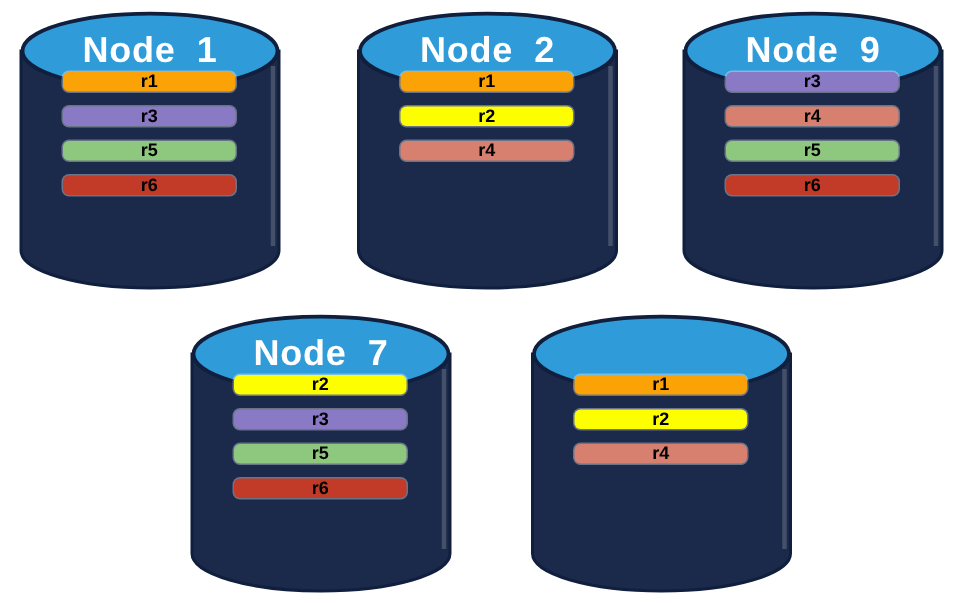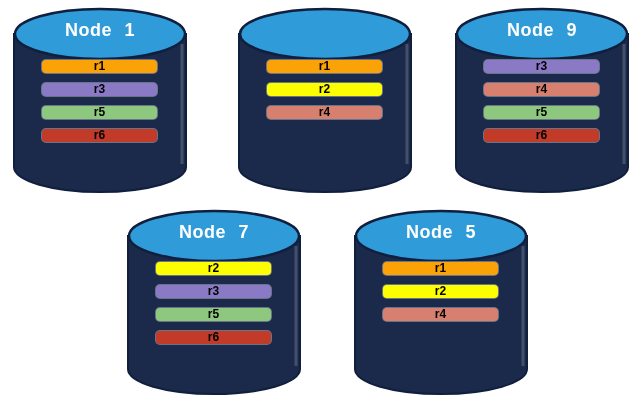--- a/index.html
+++ b/index.html
@@ -16,24 +16,24 @@
   .node-3{left:454px;top:4px;}
   .node-4{left:126px;top:206px;}
   .node-5{left:353px;top:206px;}
   .cyl{position:absolute;left:0;top:0;width:176px;height:190px;}
   .cyl .body{fill:var(--cyl-body,#1b2a4a);stroke:var(--cyl-outline,#101f3d);stroke-width:2;}
   .cyl .body-sheen{fill:none;stroke:rgba(255,255,255,0.18);stroke-width:3;}
   .cyl .top{fill:var(--cyl-top,#2f9bd8);stroke:var(--cyl-outline,#101f3d);stroke-width:2.5;}
   .node-title{
     position:absolute;left:0;top:16px;width:100%;
     text-align:center;color:var(--title-color,#ffffff);
-    font-size:18px;font-weight:bold;letter-spacing:0.5px;word-spacing:7px;
+    font-size:24px;font-weight:bold;letter-spacing:0.5px;word-spacing:7px;
   }
   .bars{
-    position:absolute;left:50%;top:56px;width:115px;margin-left:-58px;
+    position:absolute;left:50%;top:44px;width:115px;margin-left:-58px;
   }
   .bar{
     height:13px;margin-bottom:10px;border-radius:4px;
     box-shadow:0 0 0 1px rgba(255,255,255,0.35);
     text-align:center;line-height:13px;
     font-size:12px;font-weight:bold;color:var(--bar-text,#000000);
   }
 </style>
 </head>
 <body>
@@ -52,20 +52,21 @@
       <div class="bar" style="background: rgb(194, 58, 40);">r6</div>
     </div>
 </div>
 
 <div class="node node-2">
   <svg class="cyl" viewBox="0 0 176 190">
     <path class="body" d="M2,30 V163 A86,25 0 0 0 174,163 V30 Z"></path>
     <path class="body-sheen" d="M170,40 V160"></path>
     <ellipse class="top" cx="88" cy="30" rx="85" ry="25"></ellipse>
   </svg>
+  <div class="node-title">Node 2</div>
   <div class="bars">
       <div class="bar" style="background: rgb(251, 163, 6);">r1</div>
       <div class="bar" style="background: rgb(253, 255, 0);">r2</div>
       <div class="bar" style="background: rgb(216, 128, 111);">r4</div>
     </div>
 </div>
 
 <div class="node node-3">
   <svg class="cyl" viewBox="0 0 176 190">
     <path class="body" d="M2,30 V163 A86,25 0 0 0 174,163 V30 Z"></path>
@@ -95,19 +96,18 @@
       <div class="bar" style="background: rgb(194, 58, 40);">r6</div>
     </div>
 </div>
 
 <div class="node node-5">
   <svg class="cyl" viewBox="0 0 176 190">
     <path class="body" d="M2,30 V163 A86,25 0 0 0 174,163 V30 Z"></path>
     <path class="body-sheen" d="M170,40 V160"></path>
     <ellipse class="top" cx="88" cy="30" rx="85" ry="25"></ellipse>
   </svg>
-  <div class="node-title">Node 5</div>
   <div class="bars">
       <div class="bar" style="background: rgb(251, 163, 6);">r1</div>
       <div class="bar" style="background: rgb(253, 255, 0);">r2</div>
       <div class="bar" style="background: rgb(216, 128, 111);">r4</div>
     </div>
 </div>
 
 </body></html>

